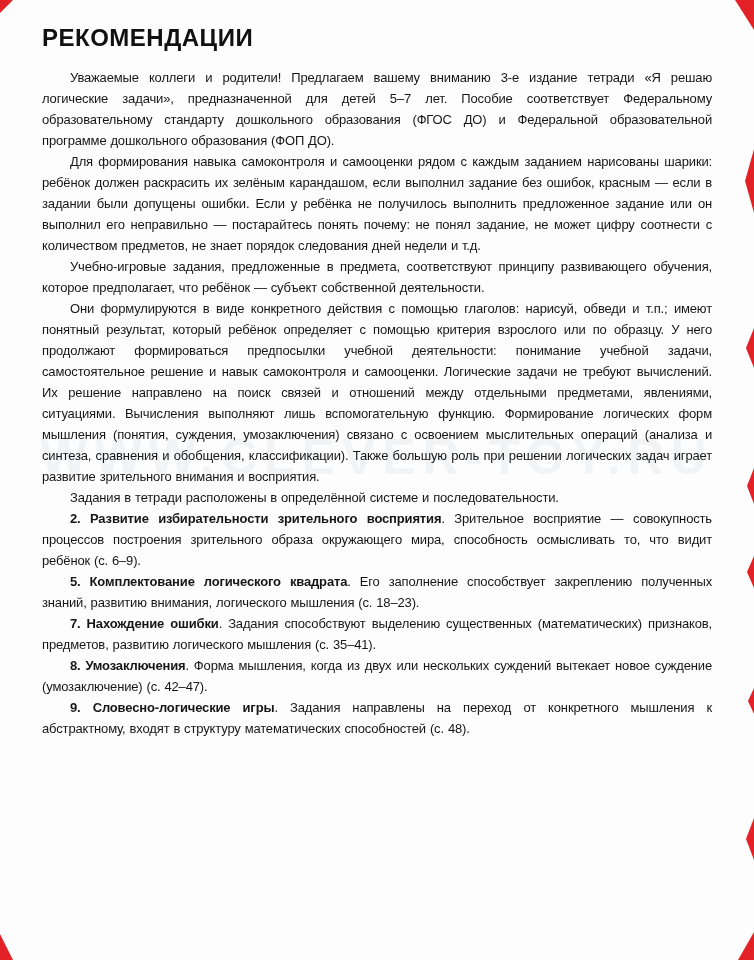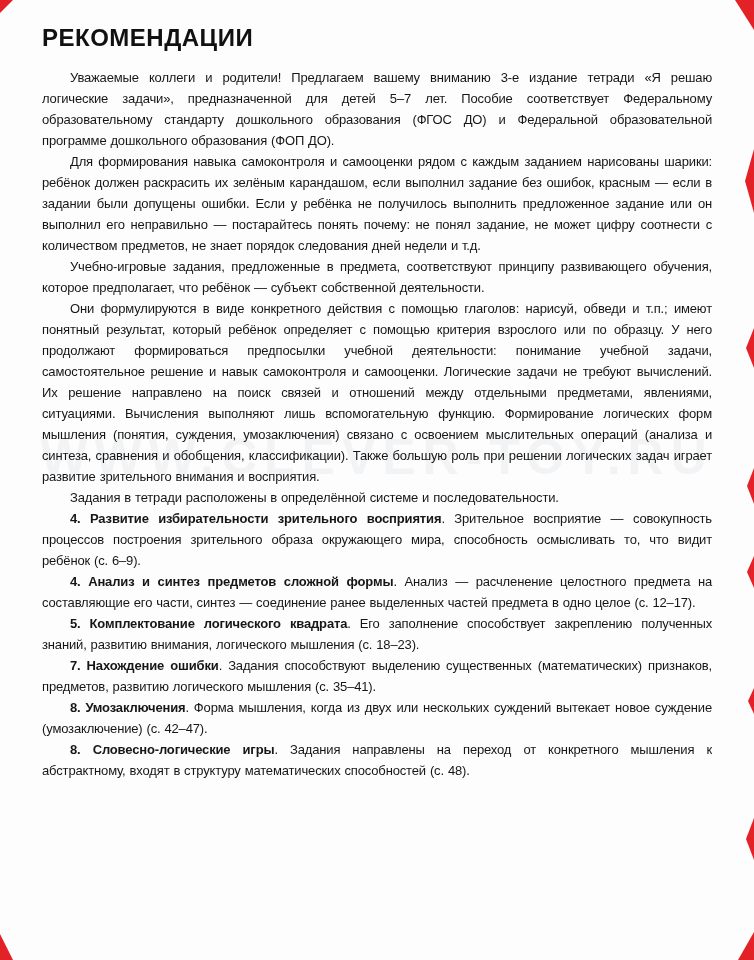--- a/index.html
+++ b/index.html
@@ -80,26 +80,25 @@
 
   <div class="content">
     <h1 class="title">РЕКОМЕНДАЦИИ</h1>
 
     <p>Уважаемые коллеги и родители! Предлагаем вашему вниманию 3-е издание тетради «Я решаю логические задачи», предназначенной для детей 5–7 лет. Пособие соответствует Федеральному образовательному стандарту дошкольного образования (ФГОС ДО) и Федеральной образовательной программе дошкольного образования (ФОП ДО).</p>
     <p>Для формирования навыка самоконтроля и самооценки рядом с каждым заданием нарисованы шарики: ребёнок должен раскрасить их зелёным карандашом, если выполнил задание без ошибок, красным — если в задании были допущены ошибки. Если у ребёнка не получилось выполнить предложенное задание или он выполнил его неправильно — постарайтесь понять почему: не понял задание, не может цифру соотнести с количеством предметов, не знает порядок следования дней недели и т.д.</p>
     <p>Учебно-игровые задания, предложенные в предмета, соответствуют принципу развивающего обучения, которое предполагает, что ребёнок — субъект собственной деятельности.</p>
     <p>Они формулируются в виде конкретного действия с помощью глаголов: нарисуй, обведи и т.п.; имеют понятный результат, который ребёнок определяет с помощью критерия взрослого или по образцу. У него продолжают формироваться предпосылки учебной деятельности: понимание учебной задачи, самостоятельное решение и навык самоконтроля и самооценки. Логические задачи не требуют вычислений. Их решение направлено на поиск связей и отношений между отдельными предметами, явлениями, ситуациями. Вычисления выполняют лишь вспомогательную функцию. Формирование логических форм мышления (понятия, суждения, умозаключения) связано с освоением мыслительных операций (анализа и синтеза, сравнения и обобщения, классификации). Также большую роль при решении логических задач играет развитие зрительного внимания и восприятия.</p>
     <p>Задания в тетради расположены в определённой системе и последовательности.</p>
 
-    <p class="item"><b>4. Развитие избирательности зрительного восприятия</b><span>. Зрительное восприятие — совокупность процессов построения зрительного образа окружающего мира, способность осмысливать то, что видит ребёнок (с. 6–9).</span></p>
-    <p class="item"><b>4. Анализ и синтез предметов сложной формы</b><span>. Анализ — расчленение целостного предмета на составляющие его части, синтез — соединение ранее выделенных частей предмета в одно целое (с. 12–17).</span></p>
+    <p class="item"><b>2. Развитие избирательности зрительного восприятия</b><span>. Зрительное восприятие — совокупность процессов построения зрительного образа окружающего мира, способность осмысливать то, что видит ребёнок (с. 6–9).</span></p>
     <p class="item"><b>5. Комплектование логического квадрата</b><span>. Его заполнение способствует закреплению полученных знаний, развитию внимания, логического мышления (с. 18–23).</span></p>
     <p class="item"><b>7. Нахождение ошибки</b><span>. Задания способствуют выделению существенных (математических) признаков, предметов, развитию логического мышления (с. 35–41).</span></p>
     <p class="item"><b>8. Умозаключения</b><span>. Форма мышления, когда из двух или нескольких суждений вытекает новое суждение (умозаключение) (с. 42–47).</span></p>
-    <p class="item"><b>8. Словесно-логические игры</b><span>. Задания направлены на переход от конкретного мышления к абстрактному, входят в структуру математических способностей (с. 48).</span></p>
+    <p class="item"><b>9. Словесно-логические игры</b><span>. Задания направлены на переход от конкретного мышления к абстрактному, входят в структуру математических способностей (с. 48).</span></p>
   </div>
 
   <div class="mark mark-tl"></div>
   <div class="mark mark-tr"></div>
   <div class="mark mark-r1"></div>
   <div class="mark mark-r2"></div>
   <div class="mark mark-r3"></div>
   <div class="mark mark-r4"></div>
   <div class="mark mark-r5"></div>
   <div class="mark mark-r6"></div>

